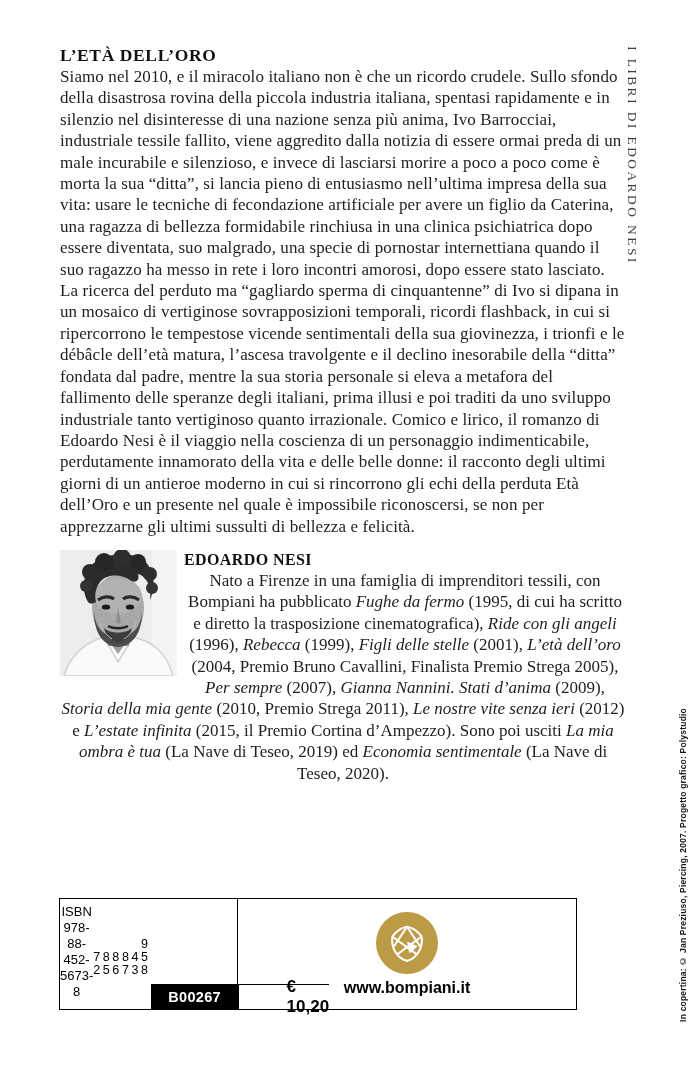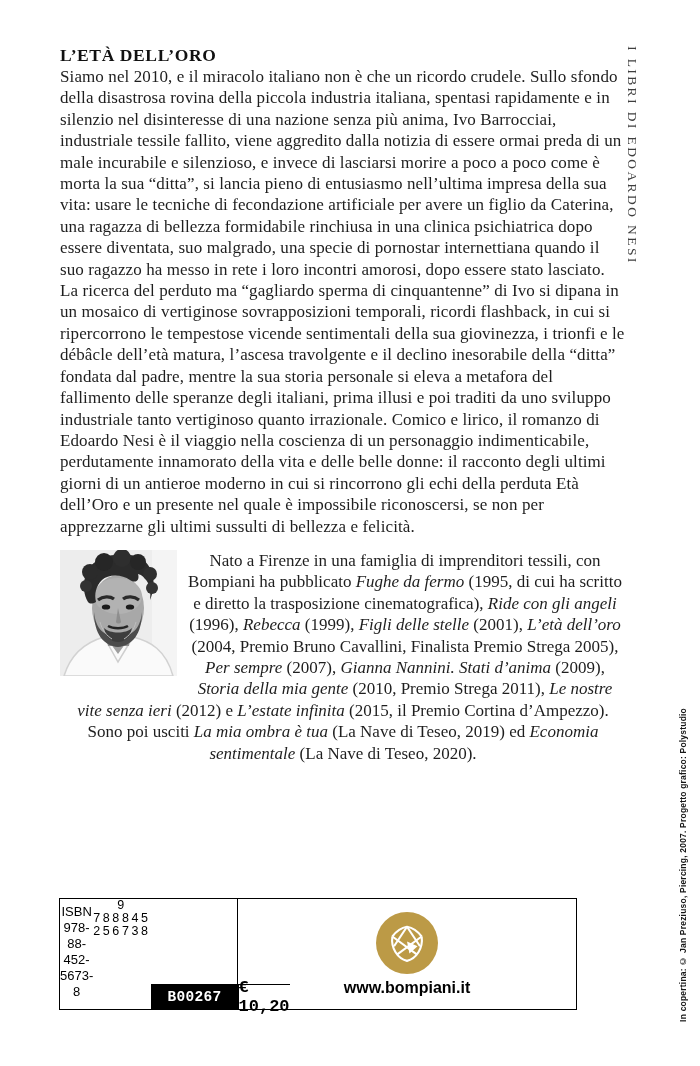--- a/index.html
+++ b/index.html
@@ -27,23 +27,23 @@
             display: flex; border: 1.5px solid #000; background: #fff; }
   .cell { border-left: 1.5px solid #000; }
   .cell:first-child { border-left: none; }
 
   .isbn-cell { width: 177px; display: flex; flex-direction: row; }
   .isbn-label { font-family: "Liberation Sans", sans-serif; font-size: 13px; color: #000;
                 text-align: center; padding-top: 5px; line-height: 16px; }
   .bars { height: 50px; width: 158px; margin: 2px auto 0; display: flex; align-items: stretch; }
   .bars div { height: 100%; }
   .barcode-digits { font-family: "Liberation Sans", sans-serif; font-size: 12.5px; letter-spacing: 2.6px;
-                    text-align: center; color: #000; line-height: 13px; }
+                    text-align: right; color: #000; line-height: 13px; margin-top: 39px; }
   .code-row { margin-top: auto; display: flex; height: 25px; border-top: 1.5px solid #000;
-              font-family: Liberation Mono, monospace; }
+              font-family: Liberation Sans, sans-serif; gap: 48px; }
   .product-code { width: 88px; background: #000; color: #fff; font-weight: 700; font-size: 14.5px;
                   display: flex; align-items: center; justify-content: center; letter-spacing: 0.3px; }
   .price { flex: 1; display: flex; align-items: center; justify-content: center;
            font-weight: 700; font-size: 17px; color: #000; }
 
   .coll-cell { width: 116px; display: flex; flex-direction: column; justify-content: center; align-items: center; }
   .coll-line { font-size: 16px; letter-spacing: 1.2px; line-height: 17.5px; color: #0c0c0c;
                transform: scaleX(0.94); white-space: nowrap; }
 
   .logo-cell { flex: 1; display: flex; flex-direction: column; align-items: center; }
@@ -95,20 +95,21 @@
         <ellipse cx="70" cy="57" rx="4.2" ry="2.6" fill="#1c1c1c"></ellipse>
 
         <path d="M58,58 L56,72 C57,74 60,74 61,72 Z" fill="#8e8e8e"></path>
 
         <path d="M34,62 C34,84 44,96 58,97 C72,96 82,84 82,62 C80,80 72,86 58,86 C44,86 36,80 34,62 Z" fill="#4c4c4c"></path>
         <path d="M44,78 C50,84 66,84 72,78 C70,88 64,92 58,92 C52,92 46,88 44,78 Z" fill="#3d3d3d"></path>
         <path d="M48,76 C53,79 63,79 68,76" stroke="#262626" stroke-width="2.4" fill="none"></path>
         <path d="M40,72 C42,80 47,86 52,89 M76,72 C74,80 69,86 64,89" stroke="#bdbdbd" stroke-width="1" fill="none"></path>
       </svg>
 
+      <div class="author-name">EDOARDO NESI</div>
       <div class="bio"><span>Nato a Firenze in una famiglia di imprenditori tessili, con Bompiani ha pubblicato </span><i>Fughe da fermo</i><span> (1995, di cui ha scritto e diretto la trasposizione cinematografica), </span><i>Ride con gli angeli</i><span> (1996), </span><i>Rebecca</i><span> (1999), </span><i>Figli delle stelle</i><span> (2001), </span><i>L’età dell’oro</i><span> (2004, Premio Bruno Cavallini, Finalista Premio Strega 2005), </span><i>Per sempre</i><span> (2007), </span><i>Gianna Nannini. Stati d’anima</i><span> (2009), </span><i>Storia della mia gente</i><span> (2010, Premio Strega 2011), </span><i>Le nostre vite senza ieri</i><span> (2012) e </span><i>L’estate infinita</i><span> (2015, il Premio Cortina d’Ampezzo). Sono poi usciti </span><i>La mia ombra è tua</i><span> (La Nave di Teseo, 2019) ed </span><i>Economia sentimentale</i><span> (La Nave di Teseo, 2020).</span></div>
     </div>
   </div>
 
   <div class="spine">I LIBRI DI EDOARDO NESI</div>
 
   <div class="footer">
 
     <div class="cell isbn-cell">
       <div class="isbn-label">ISBN 978-88-452-5673-8</div>

